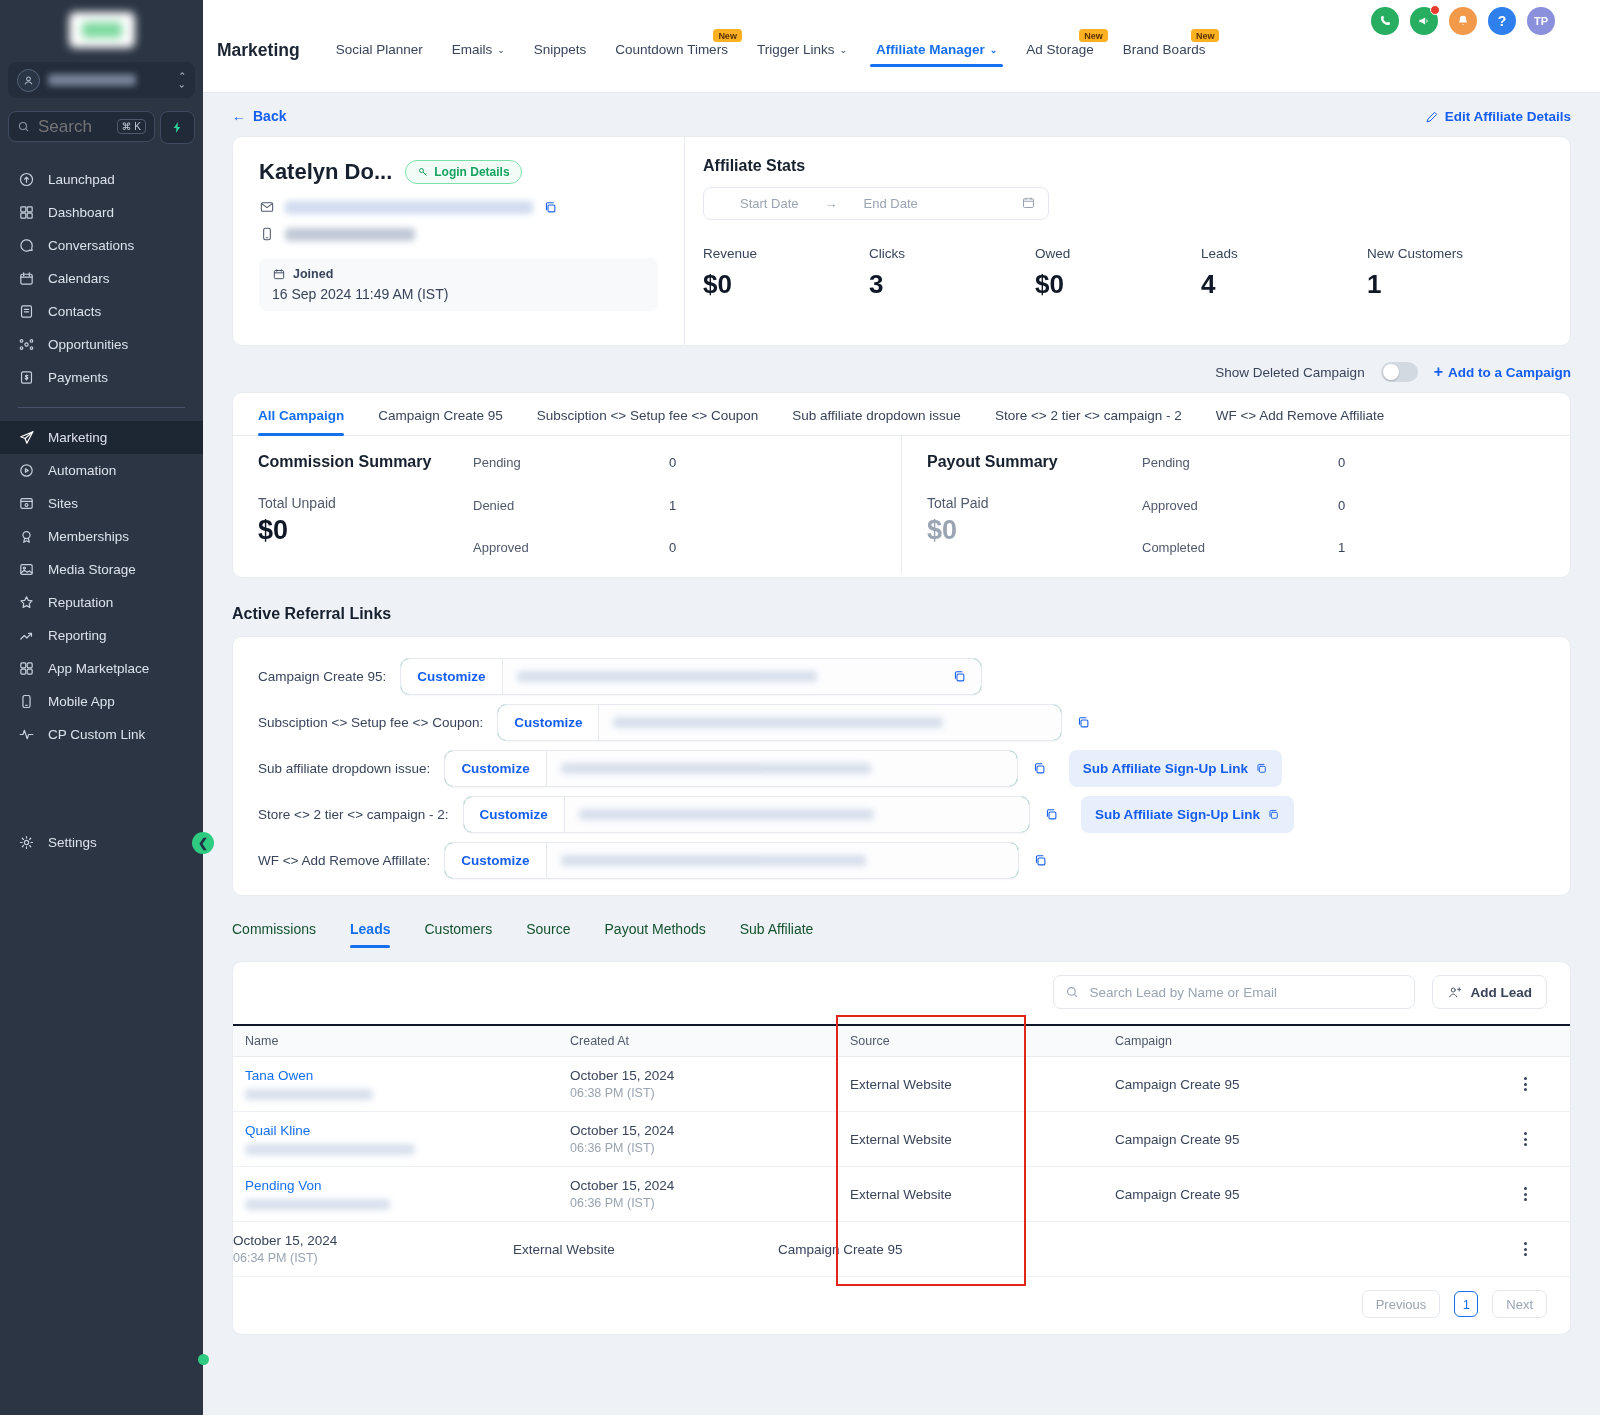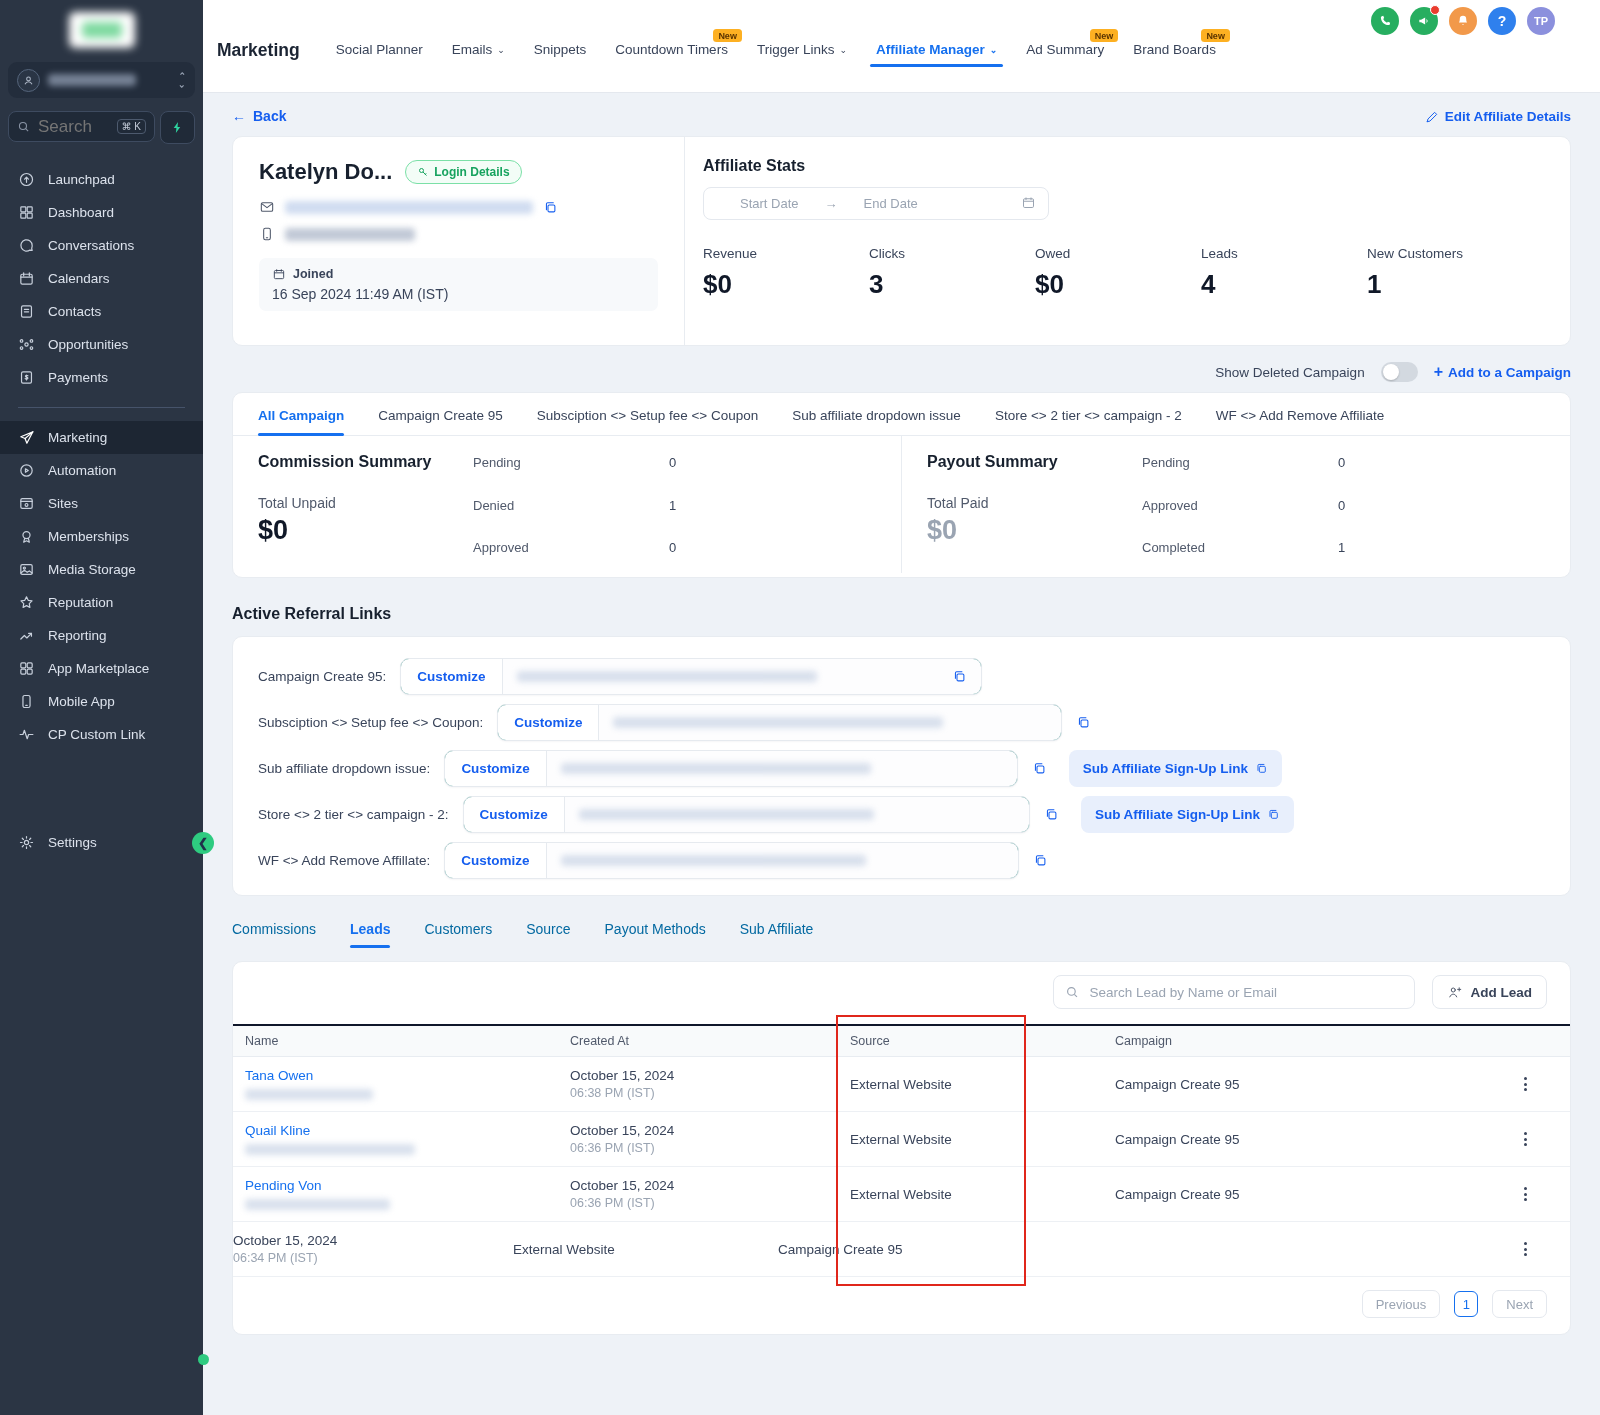--- a/index.html
+++ b/index.html
@@ -108,21 +108,21 @@
   .ref-label{font-size:13.5px;color:#39445a;margin-right:14px;white-space:nowrap}
   .ref-group{display:flex;align-items:stretch;border:1px solid #e6eaef;border-radius:9px;overflow:hidden;height:37px;background:#0f766e;box-shadow:0 1px 2px rgba(16,24,40,.04)}
   .customize-btn{display:flex;align-items:center;padding:0 16px;color:#155eef;font-size:13.5px;font-weight:600;border-right:1px solid #e6eaef;cursor:pointer;background:#fff}
   .ref-link-area{display:flex;align-items:center;padding:0 14px;background:#fdfdfe}
   .ref-copy{margin-left:14px}
   .signup-btn{margin-left:22px;display:flex;align-items:center;gap:7px;background:#e8effc;color:#155eef;font-size:13.5px;font-weight:600;border-radius:8px;padding:0 14px;height:37px;cursor:pointer}
   .signup-btn svg{stroke:#155eef}
 
   
   .ltabs{display:flex;gap:34px;margin-top:25px}
-  .ltab{font-size:14px;color:#0369a1;padding-bottom:11px;position:relative;cursor:pointer}
+  .ltab{font-size:14px;color:#14532d;padding-bottom:11px;position:relative;cursor:pointer}
   .ltab.active{color:#1570ef;font-weight:600}
   .ltab.active:after{content:"";position:absolute;left:0;right:0;bottom:0;height:3px;background:#1570ef;border-radius:2px}
 
   
   .card4{margin-top:13px;position:relative;padding-top:13px}
   .lead-toolbar{display:flex;justify-content:flex-end;gap:17px;padding:0 23px}
   .lead-search{width:362px;height:34px;border:1px solid #e4e8ee;border-radius:8px;display:flex;align-items:center;gap:8px;padding:0 11px;color:#9aa4b2}
   .lead-search input{border:0;outline:none;font-size:13.5px;color:#39445a;flex:1;background:transparent}
   .lead-search input::placeholder{color:#9aa4b2}
   .add-lead{height:34px;border:1px solid #e4e8ee;border-radius:8px;background:#fff;display:flex;align-items:center;gap:8px;padding:0 14px;font-size:13.5px;font-weight:600;color:#39445a;cursor:pointer}
@@ -376,21 +376,21 @@
         </span>
       <span class="tab">
           <span>Trigger Links</span>
           <span class="chev">⌄</span>
         </span>
       <span class="tab active">
           <span>Affiliate Manager</span>
           <span class="chev">⌄</span>
         </span>
       <span class="tab">
-          <span>Ad Summary</span>
+          <span>Ad Storage</span>
           <span class="new-badge">New</span>
         </span>
       <span class="tab">
           <span>Brand Boards</span>
           <span class="new-badge">New</span>
         </span>
     </div>
   </div>
 
   <div class="content">

